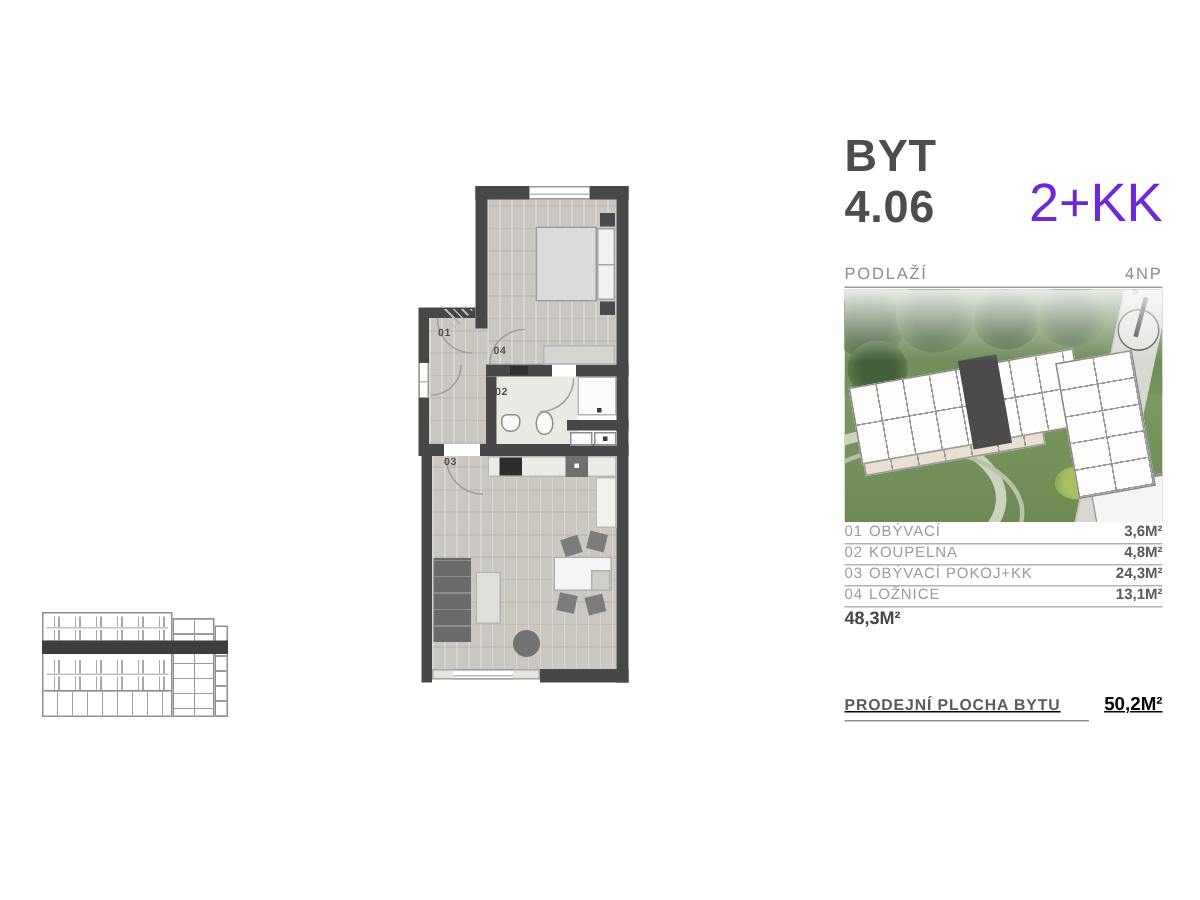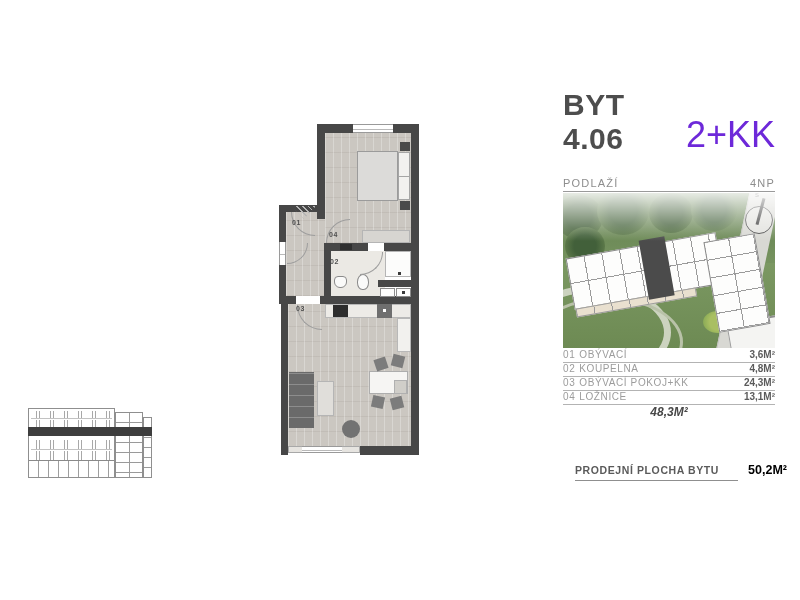--- a/index.html
+++ b/index.html
@@ -37,23 +37,23 @@
   .hdr .layout{font-size:36px;font-weight:400;color:#6d28d9;}
   .floor-row{left:0;top:177px;width:212px;height:15px;display:flex;justify-content:space-between;
              border-bottom:1px solid #9a9a9a;font-size:11px;letter-spacing:1.2px;color:#8d8d8d;}
   .sitemap{left:0;top:193px;width:212px;height:155px;overflow:hidden;background:#eef0e8;}
   .roomlist{left:0;top:349px;width:212px;}
   .room-row{height:13px;display:flex;justify-content:space-between;align-items:baseline;
             border-bottom:1px solid #b3b3b3;}
   .room-row .lft{display:flex;gap:4px;}
   .rnum,.rname{font-size:10px;color:#9c9c9c;letter-spacing:.6px;}
   .rarea{font-size:10px;font-weight:700;color:#5b5b5b;}
-  .total-row{height:14px;display:flex;justify-content:center;align-items:center;font-style:italic;}
+  .total-row{height:14px;display:flex;justify-content:flex-start;align-items:center;}
   .total-row .tval{font-size:12px;font-weight:700;color:#474747;}
-  .sale-row{left:12px;top:460px;width:212px;display:flex;align-items:baseline;}
+  .sale-row{left:0;top:460px;width:212px;display:flex;align-items:baseline;text-decoration:underline;}
   .sale-row .lwrap{flex:1;border-bottom:1px solid #8f8f8f;padding-bottom:2px;margin-right:10px;}
   .sale-row .slabel{font-size:10.5px;font-weight:700;color:#5a5a5a;letter-spacing:.6px;}
   .sale-row .sval{font-size:12.5px;font-weight:700;color:#000000;}
   .brand{left:0;top:478px;width:220px;font-size:31px;font-weight:700;letter-spacing:.5px;
          white-space:nowrap;color:#6e6e6e;}
   @supports ((-webkit-background-clip:text) or (background-clip:text)){
     .brand{background:linear-gradient(90deg,#8e8e8e 0%,#5f5f5f 11%,#9c9c9c 22%,#6b6b6b 34%,#828282 47%,#565656 59%,#8a8a8a 71%,#5e5e5e 84%,#757575 100%);
            -webkit-background-clip:text;background-clip:text;color:transparent;}
   }
 

